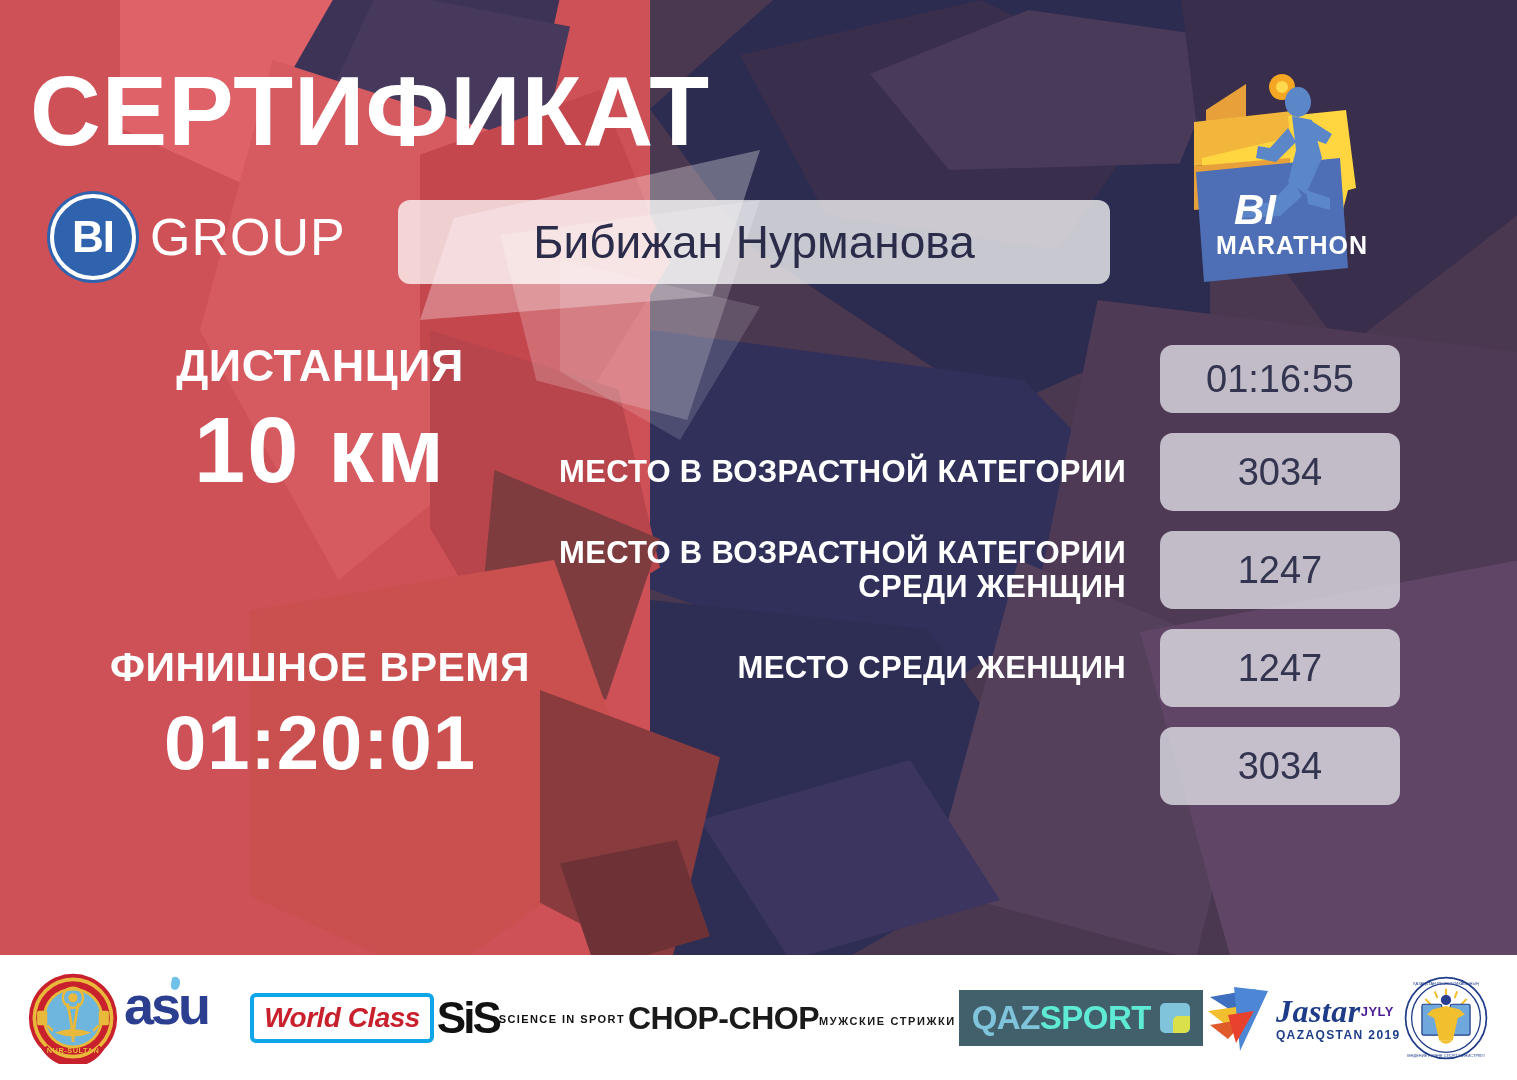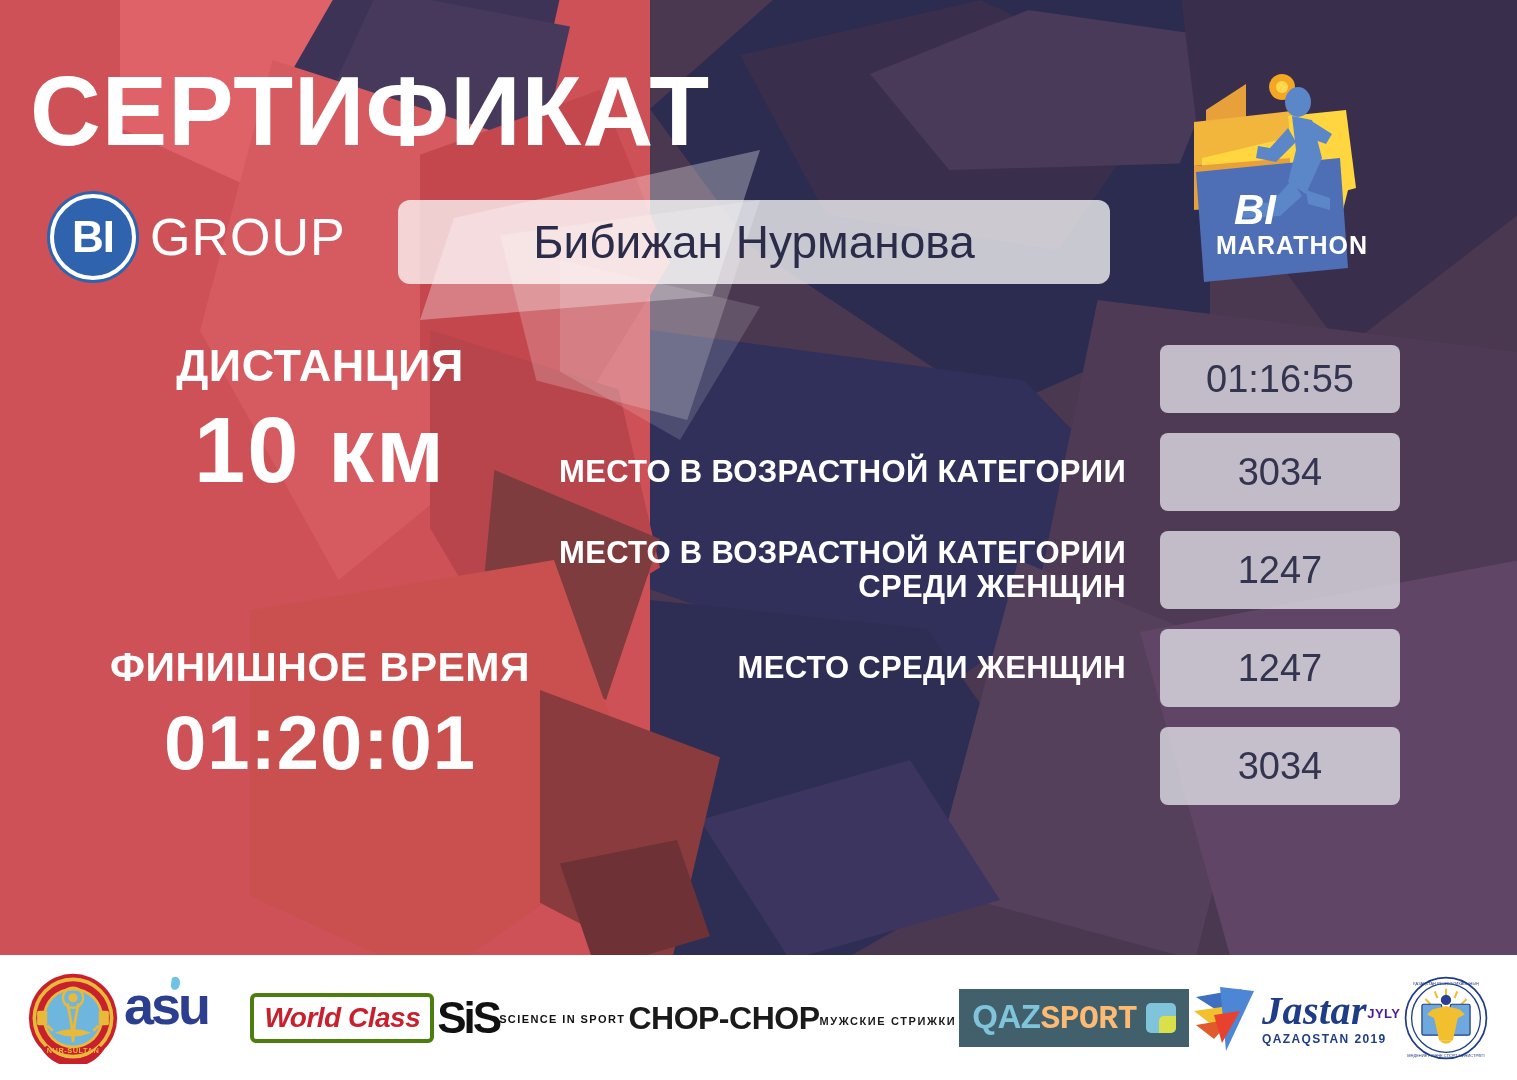--- a/index.html
+++ b/index.html
@@ -121,61 +121,61 @@
   .val-fin { color: #fff; font-size: 76px; font-weight: 700; margin-top: 8px; letter-spacing: 1px; }
 
   
   .stats { position: absolute; left: 520px; top: 345px; width: 880px; }
   .stat-row { display: flex; align-items: center; justify-content: flex-end; margin-bottom: 20px; }
   .stat-label {
     color: #fff; font-size: 31px; font-weight: 700; text-align: right;
     line-height: 1.1; letter-spacing: .3px; padding-right: 34px; flex: 1;
   }
   .stat-pill {
-    width: 240px; height: 68px; border-radius: 8px;
+    width: 240px; height: 68px; border-radius: 13px;
     background: rgba(226,226,232,.78);
     display: flex; align-items: center; justify-content: center;
     flex: 0 0 240px;
   }
   .stat-pill span { color: #33344F; font-size: 38px; font-weight: 400; }
   .stat-row.tall .stat-pill { height: 78px; }
 
   
   .sponsors {
     position: absolute; left: 0; bottom: 0; width: 1517px; height: 125px;
     background: #fff; display: flex; align-items: center; justify-content: space-around;
     padding: 0 26px;
   }
   .sp { display: flex; align-items: center; justify-content: center; height: 92px; }
 
   .wc-box {
-    border: 4px solid #4d7c0f; border-radius: 6px; padding: 5px 10px;
+    border: 4px solid #0ea5e9; border-radius: 6px; padding: 5px 10px;
     color: #C8202C; font-style: italic; font-weight: 700; font-size: 28px;
     letter-spacing: -.5px; white-space: nowrap;
   }
   .sis { text-align: center; }
   .sis-main { font-size: 44px; font-weight: 700; color: #111; letter-spacing: -3px; line-height: .9; text-align: center; }
   .sis-sub { font-size: 11px; font-weight: 700; color: #111; letter-spacing: 1.4px; margin-top: 3px; }
   .chop { text-align: center; }
   .chop-main { font-size: 32px; font-weight: 700; color: #1A1A1A; letter-spacing: -.5px; line-height: 1; }
   .chop-sub { font-size: 11px; font-weight: 700; color: #1A1A1A; letter-spacing: 1.6px; margin-top: 7px; }
   .qaz {
     background: #41606B; padding: 9px 13px; display: flex; align-items: center; gap: 9px;
   }
   .qaz-txt { font-size: 33px; font-weight: 700; letter-spacing: -.5px; }
   .qaz-txt .a { color: #7FC4DA; }
-  .qaz-txt .b { color: #fdba74; font-family: Liberation Mono, monospace; }
+  .qaz-txt .b { color: #5eead4; }
   .qaz-sq { width: 30px; height: 30px; background: #7FC4DA; border-radius: 5px; position: relative; overflow: hidden; }
   .qaz-sq::after { content:""; position:absolute; right:0; bottom:0; width:17px; height:17px;
                    background:#D9E04A; border-radius: 5px 0 5px 0; }
   .asu-wrap { display:flex; align-items:flex-start; }
   .jastar { display: flex; align-items: center; gap: 4px; }
   .jastar-txt { line-height: 1; }
   .jastar-name { font-family: "Liberation Serif", serif; font-style: italic; font-weight: 700;
-                 font-size: 40px; color: #1F3C88; letter-spacing: .5px; }
+                 font-size: 32px; color: #1F3C88; letter-spacing: .5px; }
   .jastar-jyly { font-size: 13px; font-weight: 700; color: #4c1d95; letter-spacing: .5px;
                  vertical-align: super; }
   .jastar-sub { font-size: 12px; font-weight: 700; color: #1F3C88; letter-spacing: 1.4px; margin-top: 2px; }
 </style>
 </head>
 <body>
 
 <div class="cert">
 
   <div class="bg-layer">

